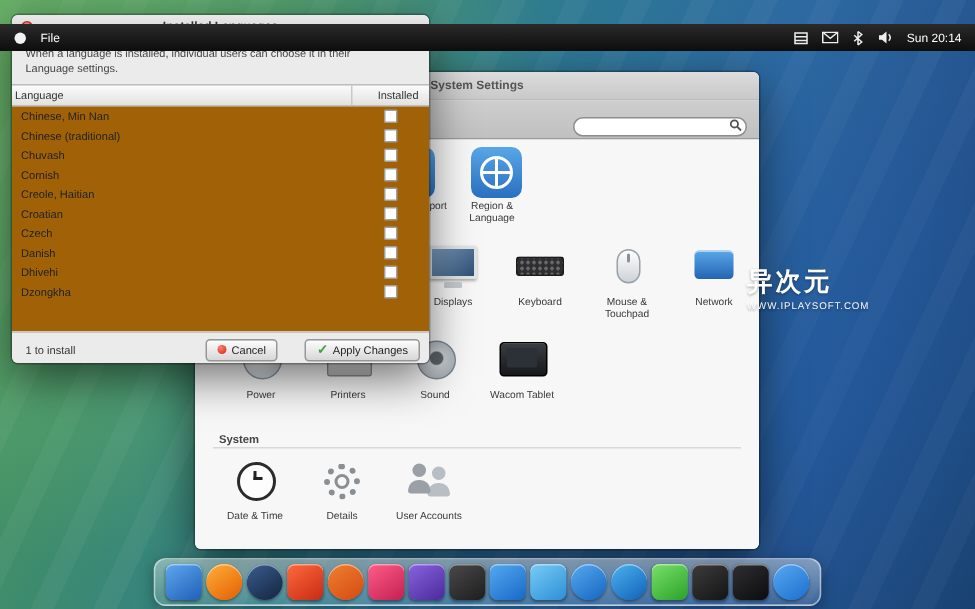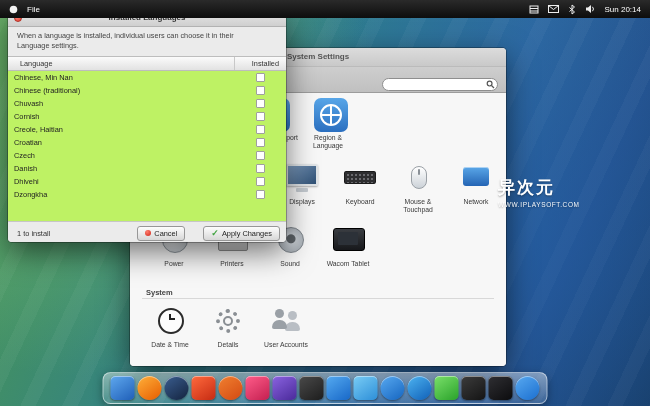--- a/index.html
+++ b/index.html
@@ -4,21 +4,21 @@
 <style>
   html,body{margin:0;padding:0;}
   .desktop{position:relative;width:650px;height:406px;overflow:hidden;
     font-family:"Liberation Sans",sans-serif;
     background:
       radial-gradient(circle at 12% 20%, rgba(130,200,120,.55), transparent 45%),
       radial-gradient(circle at 80% 60%, rgba(35,95,170,.55), transparent 60%),
       repeating-linear-gradient(115deg, rgba(255,255,255,.045) 0 14px, rgba(0,0,0,0) 14px 38px),
       linear-gradient(115deg,#56a05a 0%,#3f8d6a 22%,#2f7d8e 45%,#2f6ba0 65%,#245089 82%,#16395f 100%);}
   
-  .menubar{position:absolute;top:0;left:0;right:0;height:18px;z-index:60;
+  .menubar{position:absolute;top:16px;left:0;right:0;height:18px;z-index:60;
     background:linear-gradient(#2a2a2a,#0d0d0d);color:#f2f2f2;font-size:8px;
     display:flex;align-items:center;justify-content:space-between;padding:0 9px;}
   .mb-left,.mb-right{display:flex;align-items:center;gap:9px;}
   .mb-icon{display:flex;align-items:center;}
   .mb-menu{font-size:8px;color:#fff;}
   .mb-clock{font-size:8px;color:#fff;}
   
   .win{position:absolute;border-radius:4px;box-shadow:0 10px 30px rgba(0,0,0,.55),0 0 0 1px rgba(0,0,0,.28);}
   
   .settings{left:130px;top:48px;width:376px;height:318px;z-index:10;background:#f6f6f6;overflow:hidden;}
@@ -79,23 +79,23 @@
   .system-header{font-size:7.5px;font-weight:bold;color:#444;margin:4px 0 0 16px;}
   
   .dialog{left:8px;top:10px;width:278px;height:232px;z-index:30;background:#ebebeb;overflow:hidden;}
   .d-titlebar{position:relative;height:16px;background:linear-gradient(#e9e9e9,#cfcfcf);border-bottom:1px solid #b2b2b2;
     text-align:center;font-size:8px;font-weight:bold;color:#333;line-height:16px;}
   .close-btn{position:absolute;left:6px;top:4px;width:8px;height:8px;border-radius:50%;
     background:radial-gradient(circle at 35% 30%,#ff8a7e,#e33e30);border:1px solid #b03026;box-sizing:border-box;cursor:pointer;}
   .d-desc{font-size:7.3px;color:#444;padding:4px 22px 5px 9px;line-height:1.35;}
   .d-table-head{display:flex;height:13px;background:linear-gradient(#fbfbfb,#e2e2e2);
     border-top:1px solid #bdbdbd;border-bottom:1px solid #bdbdbd;font-size:7.3px;color:#333;align-items:center;}
-  .col-lang{flex:1;padding-left:12px;}
+  .col-lang{flex:1;padding-left:2px;}
   .col-installed{width:52px;text-align:right;padding-right:7px;border-left:1px solid #c8c8c8;height:13px;line-height:13px;box-sizing:border-box;}
-  .lang-list{background:#bef264;height:150px;overflow:hidden;}
+  .lang-list{background:#a16207;height:150px;overflow:hidden;}
   .lang-row{display:flex;align-items:center;height:13px;font-size:7.4px;color:#222;cursor:default;}
   .lang-row .lang-label{flex:1;padding-left:6px;white-space:nowrap;}
   .lang-row.selected{background:linear-gradient(#5596e8,#2f6bd8);color:#fff;font-weight:bold;}
   .lang-check{width:52px;display:flex;justify-content:center;}
   .lang-check::before{content:"";width:7px;height:7px;background:#fff;border:1px solid #9f9f9f;border-radius:1px;
     font-size:7px;line-height:7px;color:#1e5fcf;text-align:center;font-weight:bold;}
   .lang-check.checked::before{content:"\2713";}
   .d-footer{display:flex;align-items:center;justify-content:space-between;height:23px;padding:0 6px;
     background:#ebebeb;border-top:1px solid #c6c6c6;}
   .d-status{font-size:7.4px;color:#333;padding-left:3px;}

